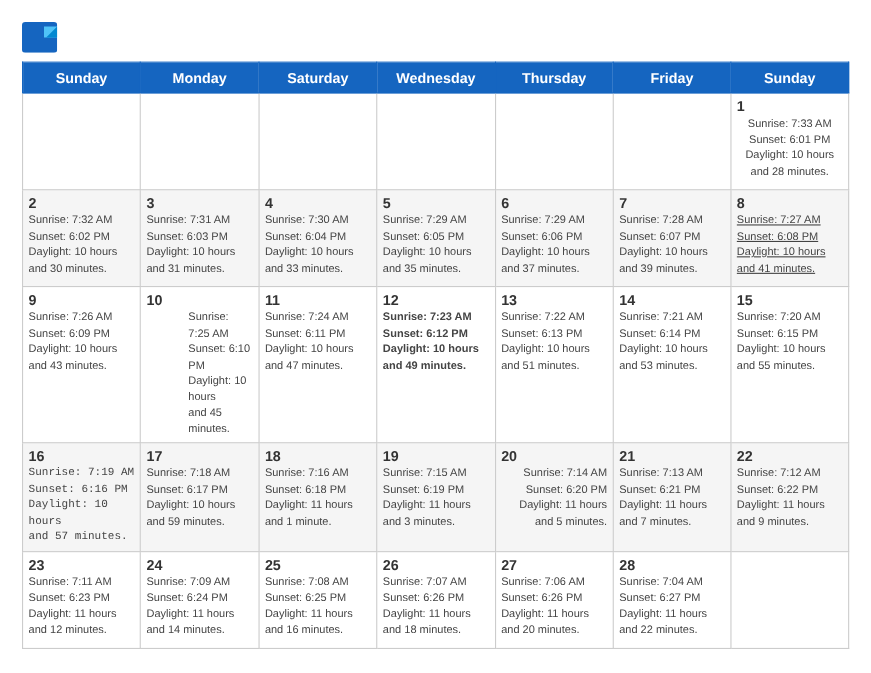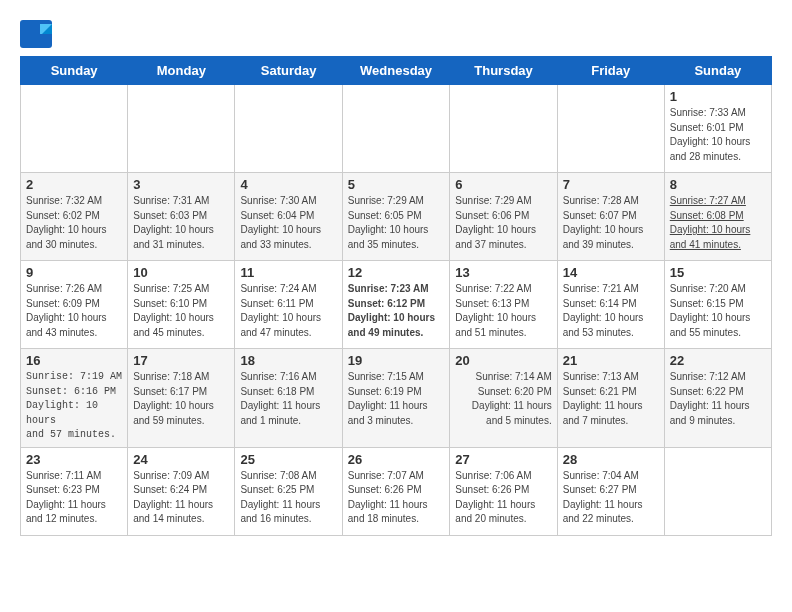--- a/index.html
+++ b/index.html
@@ -134,21 +134,21 @@
   <tbody id="calendar-body">
   <tr>
         <td class="empty-cell"></td>
         <td class="empty-cell"></td>
         <td class="empty-cell"></td>
         <td class="empty-cell"></td>
         <td class="empty-cell"></td>
         <td class="empty-cell"></td>
         <td>
           <span class="day-number">1</span>
-          <div class="day-info" style="white-space: pre-line;">Sunrise: 7:33 AM
+          <div class="day-info" style="white-space: pre-line; text-align: center;">Sunrise: 7:33 AM
 Sunset: 6:01 PM
 Daylight: 10 hours
 and 28 minutes.</div>
         </td>
       </tr>
       <tr>
         <td>
           <span class="day-number">2</span>
           <div class="day-info" style="white-space: pre-line;">Sunrise: 7:32 AM
 Sunset: 6:02 PM
@@ -201,21 +201,21 @@
       <tr>
         <td>
           <span class="day-number">9</span>
           <div class="day-info" style="white-space: pre-line;">Sunrise: 7:26 AM
 Sunset: 6:09 PM
 Daylight: 10 hours
 and 43 minutes.</div>
         </td>
         <td>
           <span class="day-number">10</span>
-          <div class="day-info" style="white-space: pre-line;">Sunrise: 7:25 AM
+          <div class="day-info" style="white-space: pre-line; margin-left: 38px;">Sunrise: 7:25 AM
 Sunset: 6:10 PM
 Daylight: 10 hours
 and 45 minutes.</div>
         </td>
         <td>
           <span class="day-number">11</span>
           <div class="day-info" style="white-space: pre-line;">Sunrise: 7:24 AM
 Sunset: 6:11 PM
 Daylight: 10 hours
 and 47 minutes.</div>

